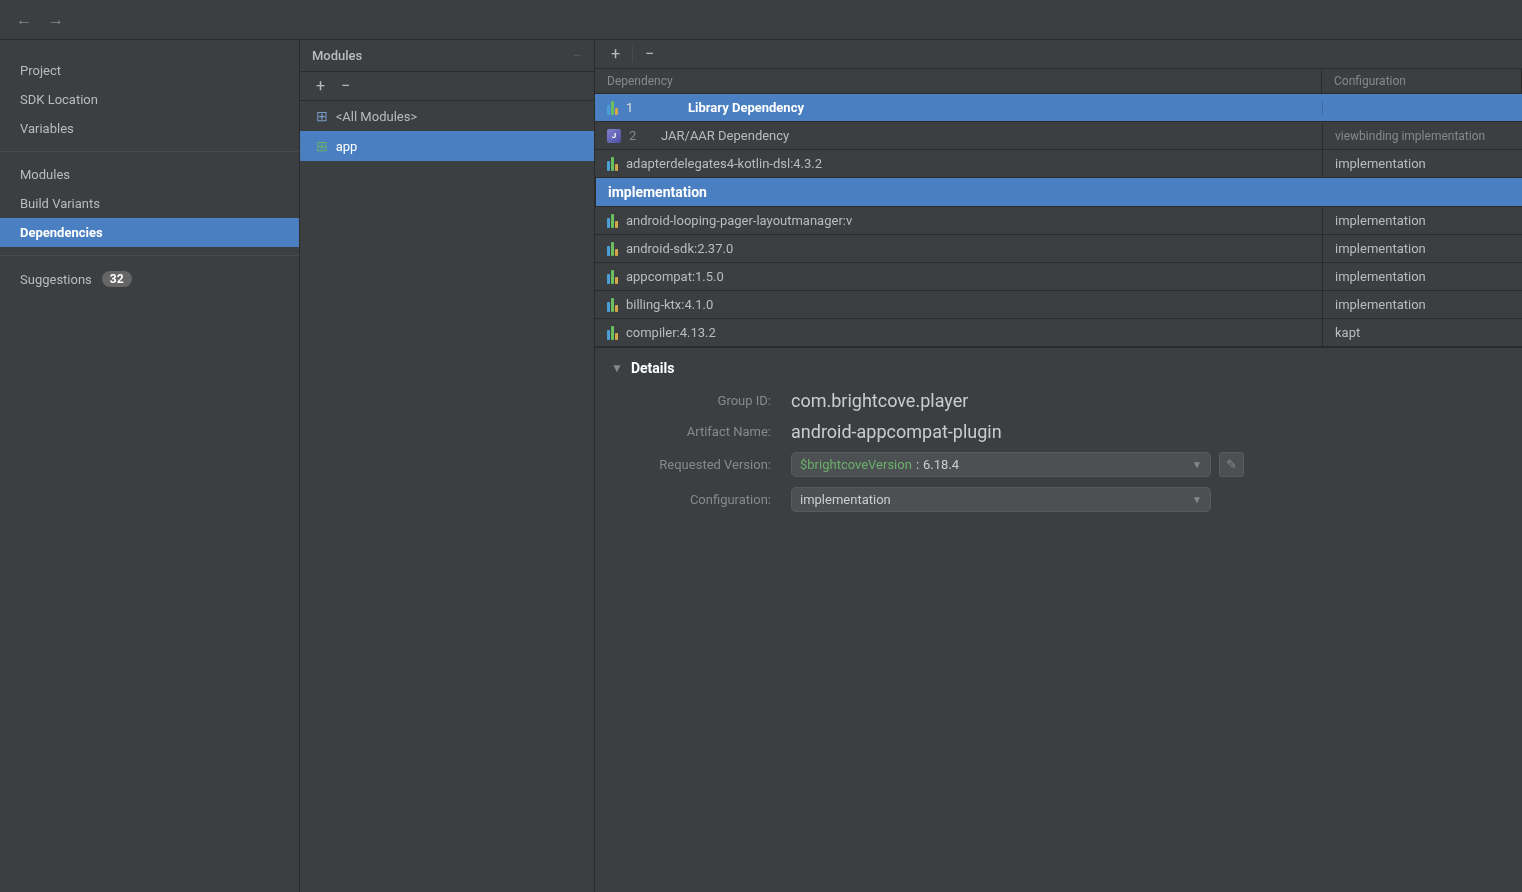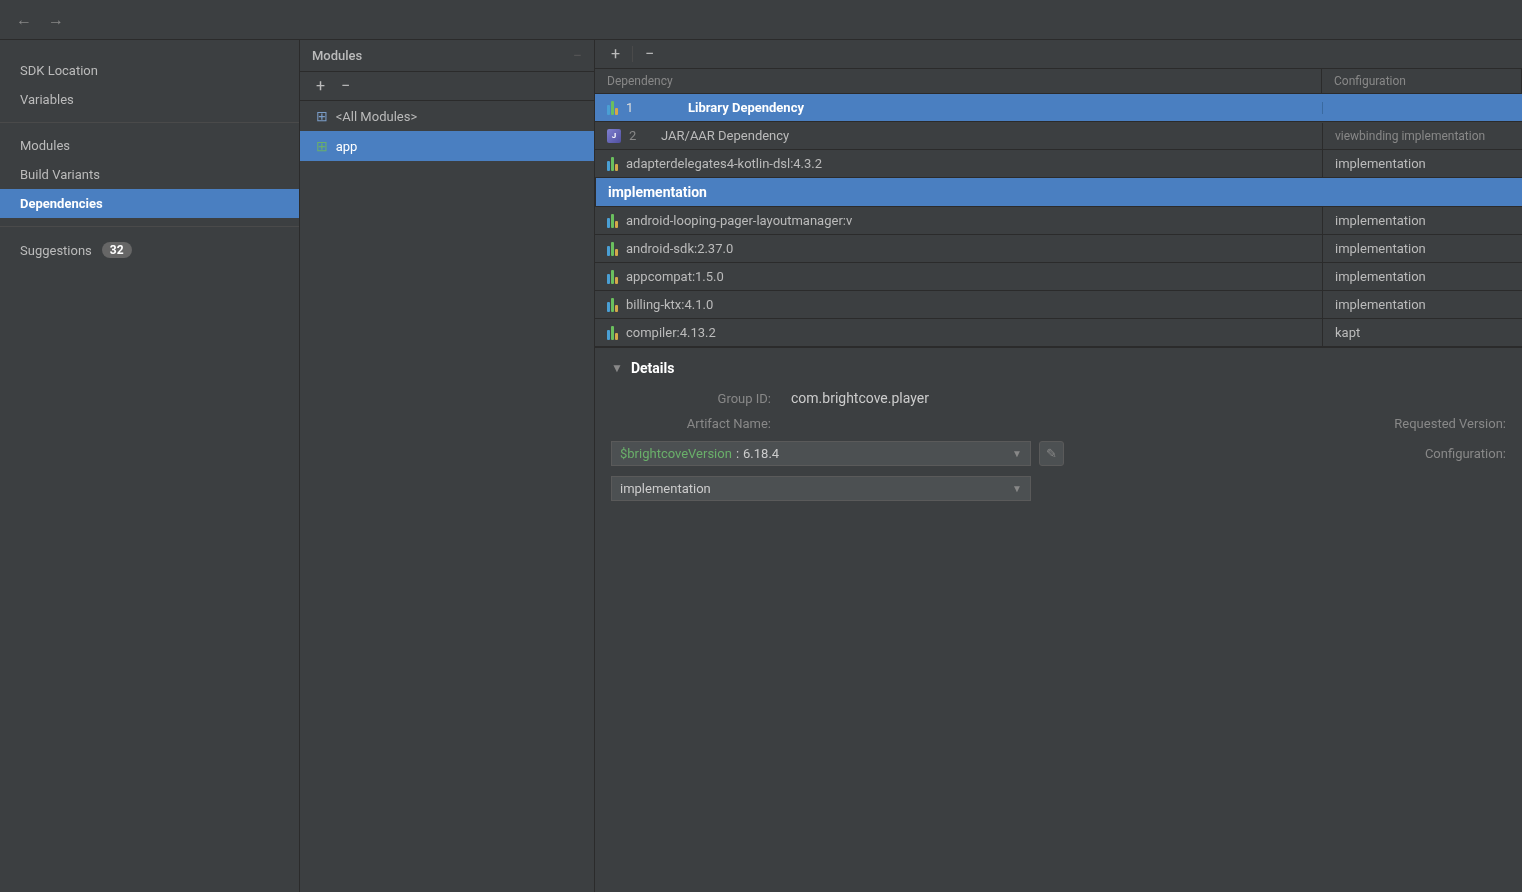--- a/index.html
+++ b/index.html
@@ -264,31 +264,31 @@
       gap: 10px 20px;
       align-items: center;
     }
     .detail-label {
       color: #888;
       font-size: 13px;
       text-align: right;
     }
     .detail-value {
       color: #cccccc;
-      font-size: 14px;
+      font-size: 18px;
     }
     .detail-select {
       display: flex;
       align-items: center;
       gap: 4px;
     }
     .select-box {
       background: #4c5052;
       border: 1px solid #5a5a5a;
-      border-radius: 0;
+      border-radius: 5px;
       padding: 4px 8px;
       color: #cccccc;
       font-size: 13px;
       display: flex;
       align-items: center;
       justify-content: space-between;
       min-width: 420px;
       cursor: pointer;
     }
     .select-box-version {
@@ -324,20 +324,21 @@
 <body>
 
 <div class="top-nav">
   <span class="nav-arrow">←</span>
   <span class="nav-arrow">→</span>
 </div>
 
 <div class="main-layout">
 
   <div class="sidebar">
+    <div class="sidebar-item">Project</div>
     <div class="sidebar-item">SDK Location</div>
     <div class="sidebar-item">Variables</div>
     <div class="sidebar-divider"></div>
     <div class="sidebar-item">Modules</div>
     <div class="sidebar-item">Build Variants</div>
     <div class="sidebar-item active">Dependencies</div>
     <div class="sidebar-divider"></div>
     <div class="sidebar-suggestions">
       <span>Suggestions</span>
       <span class="badge">32</span>
@@ -482,20 +483,21 @@
       <div class="details-section">
         <div class="details-header">
           <span class="chevron-down">▼</span>
           <span class="details-title">Details</span>
         </div>
         <div class="details-grid">
           <div class="detail-label">Group ID:</div>
           <div class="detail-value">com.brightcove.player</div>
 
           <div class="detail-label">Artifact Name:</div>
+          <div class="detail-value">android-appcompat-plugin</div>
 
           <div class="detail-label">Requested Version:</div>
           <div class="detail-select">
             <div class="select-box select-box-version">
               <span class="version-text">
                 <span class="version-var">$brightcoveVersion</span>
                 <span class="version-literal"> : </span>
                 <span class="version-literal">6.18.4</span>
               </span>
               <span class="select-arrow">▼</span>

